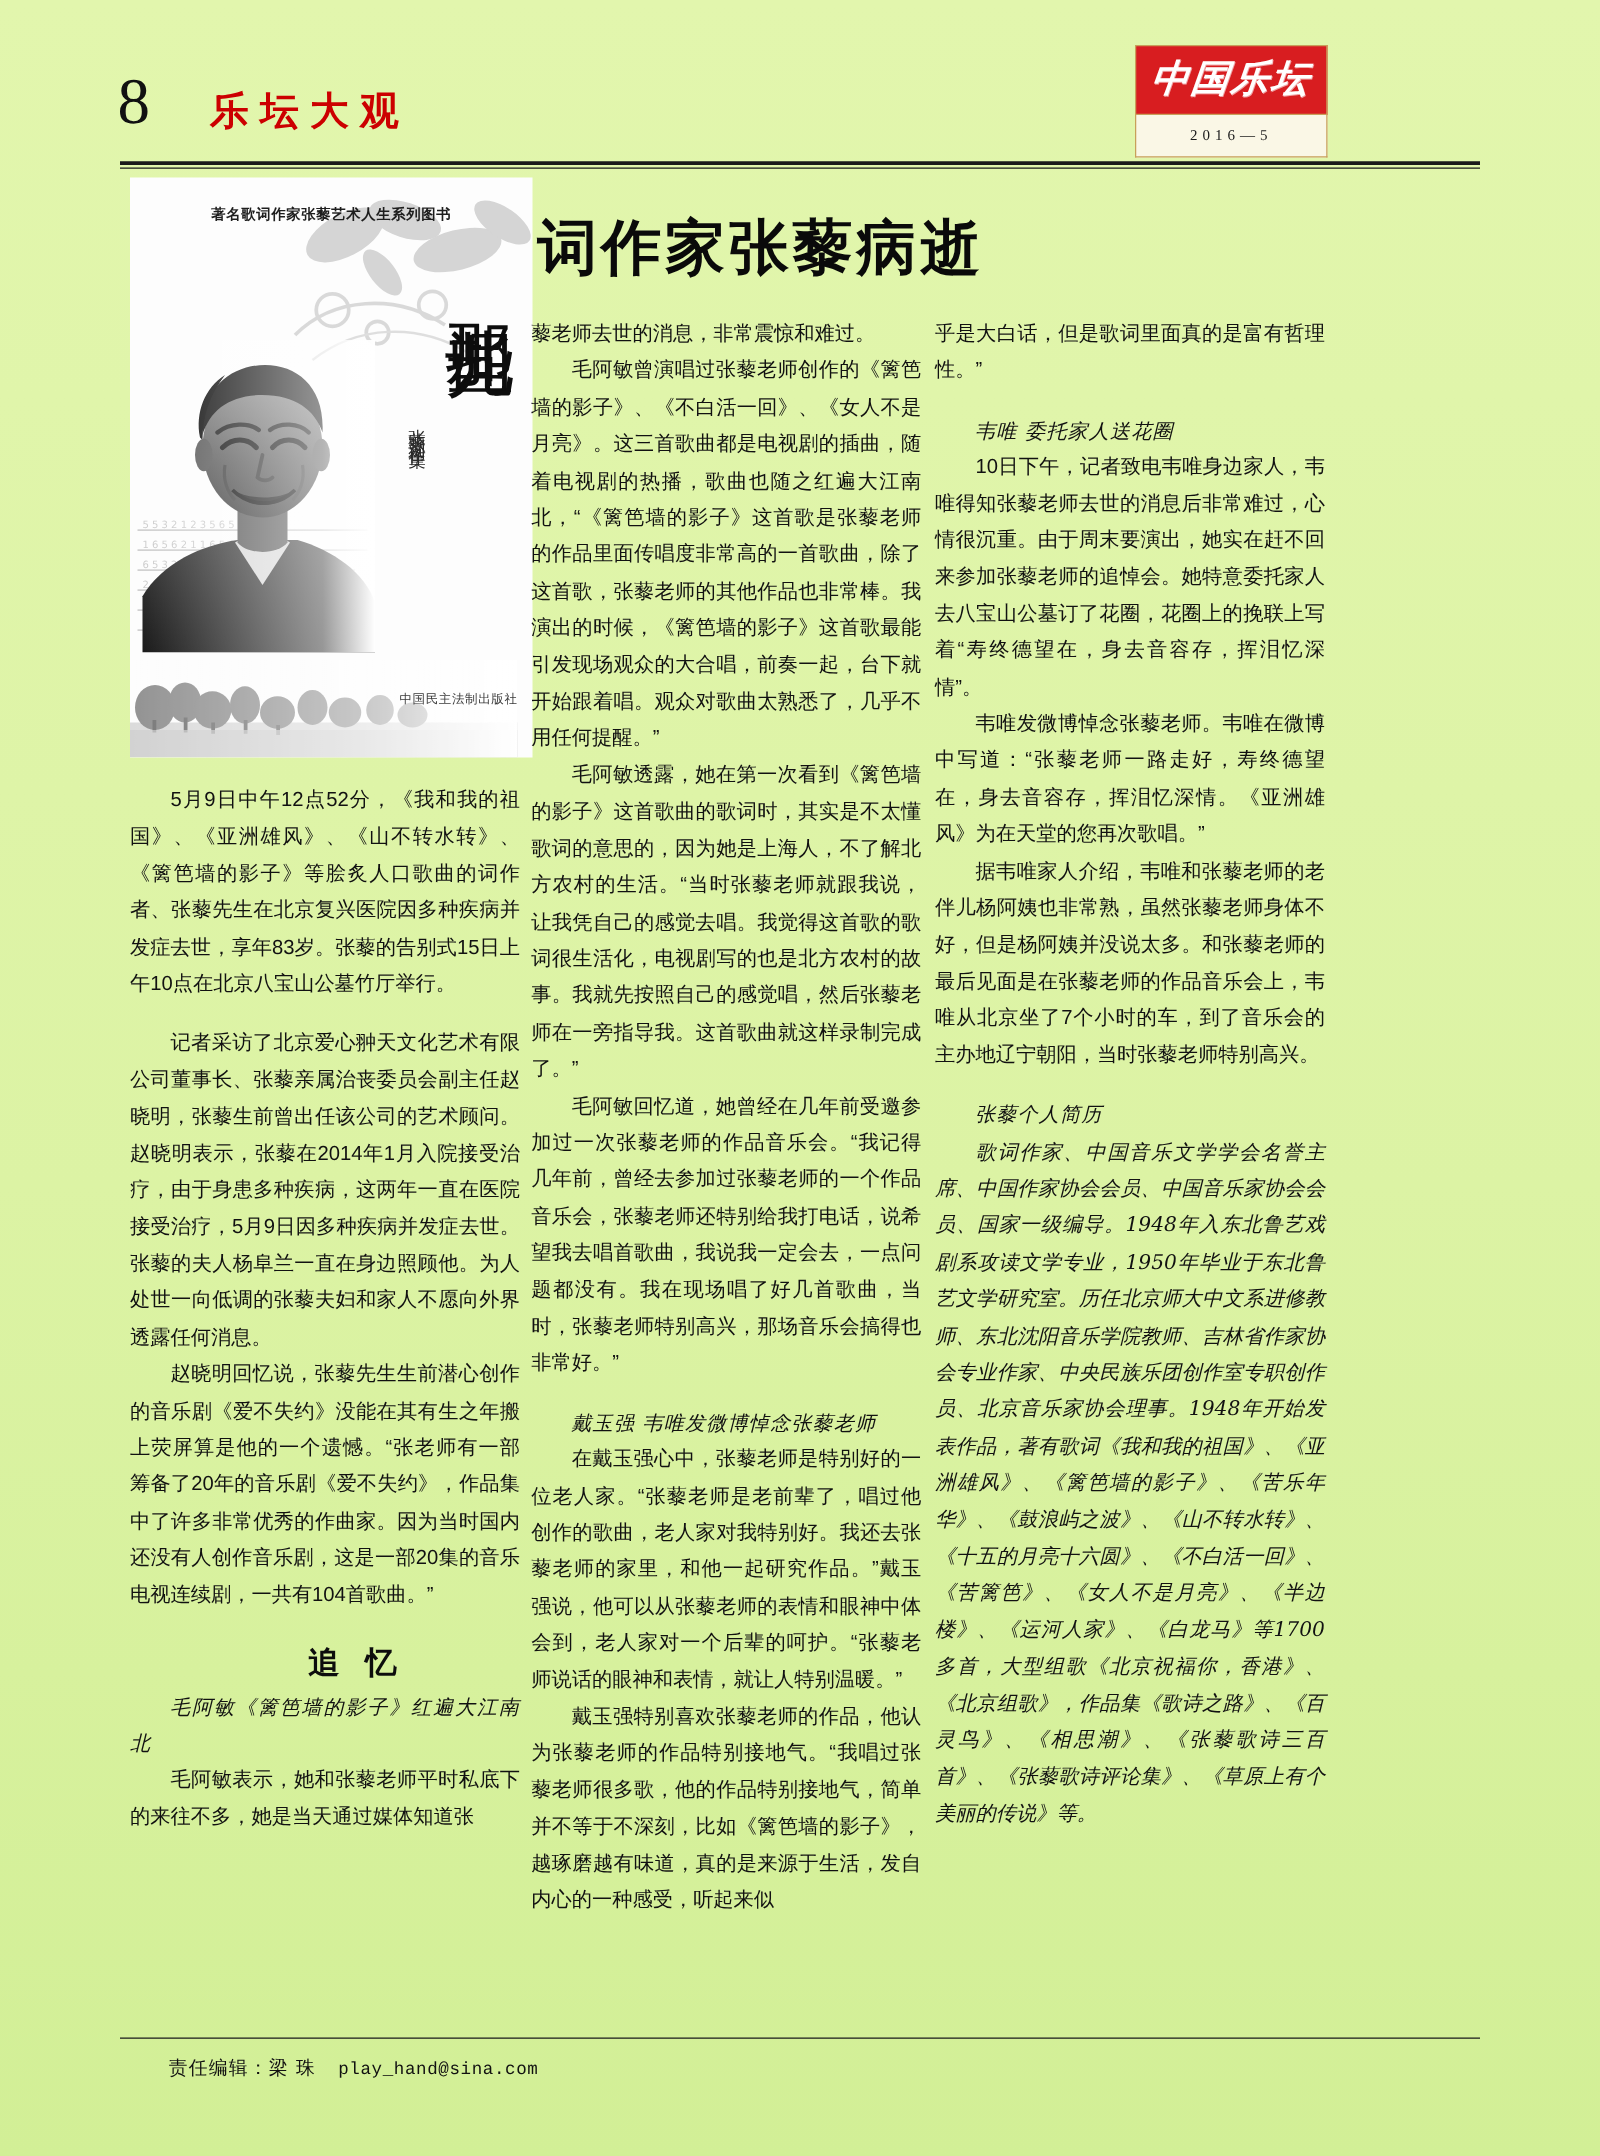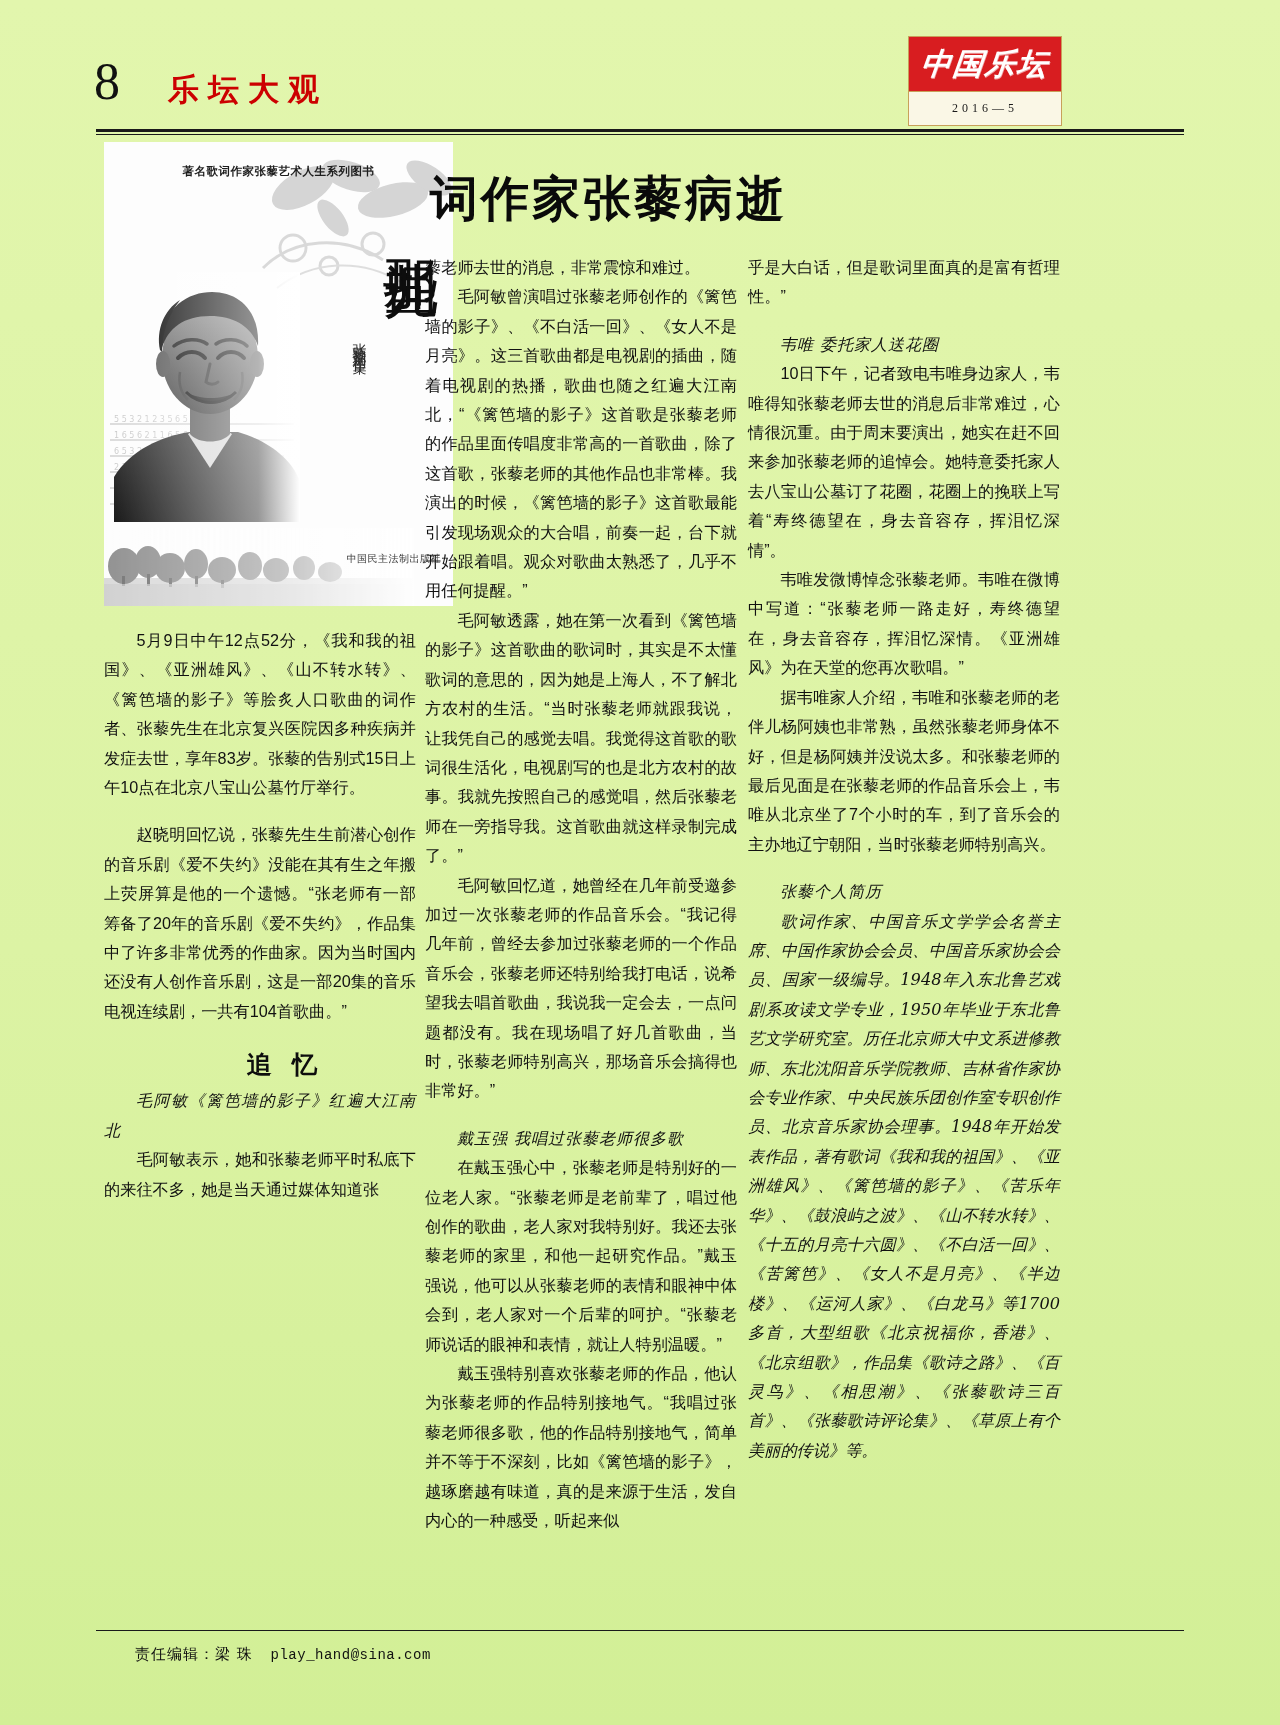--- a/index.html
+++ b/index.html
@@ -102,21 +102,20 @@
   }
 
   
   .book-cover {
     position: absolute;
     left: 104px; top: 142px;
     width: 322px;
     height: 464px;
     background: #fdfdfd;
     overflow: hidden;
-    padding-left: 27px;
   }
   .bc-bg-flower {
     position: absolute;
     right: -10px; top: 6px;
     width: 230px;
     height: 160px;
     opacity: 0.30;
   }
   .bc-series {
     position: absolute;
@@ -406,34 +405,35 @@
     <div class="bc-title">那些词儿</div>
     <div class="bc-subtitle">张藜歌词创作集</div>
     <div class="bc-publisher">中国民主法制出版社</div>
   </div>
 
   <div class="article-title">词作家张藜病逝</div>
 
   <div class="col" id="col1">
     <p>5月9日中午12点52分，《我和我的祖国》、《亚洲雄风》、《山不转水转》、《篱笆墙的影子》等脍炙人口歌曲的词作者、张藜先生在北京复兴医院因多种疾病并发症去世，享年83岁。张藜的告别式15日上午10点在北京八宝山公墓竹厅举行。</p>
     <div class="spacer"></div>
+    <p>记者采访了北京爱心翀天文化艺术有限公司董事长、张藜亲属治丧委员会副主任赵晓明，张藜生前曾出任该公司的艺术顾问。赵晓明表示，张藜在2014年1月入院接受治疗，由于身患多种疾病，这两年一直在医院接受治疗，5月9日因多种疾病并发症去世。张藜的夫人杨阜兰一直在身边照顾他。为人处世一向低调的张藜夫妇和家人不愿向外界透露任何消息。</p>
     <p>赵晓明回忆说，张藜先生生前潜心创作的音乐剧《爱不失约》没能在其有生之年搬上荧屏算是他的一个遗憾。“张老师有一部筹备了20年的音乐剧《爱不失约》，作品集中了许多非常优秀的作曲家。因为当时国内还没有人创作音乐剧，这是一部20集的音乐电视连续剧，一共有104首歌曲。”</p>
     <div class="spacer"></div>
     <p class="bigheading">追 忆</p>
     <p class="subhead">毛阿敏《篱笆墙的影子》红遍大江南北</p>
     <p>毛阿敏表示，她和张藜老师平时私底下的来往不多，她是当天通过媒体知道张</p>
   </div>
 
   <div class="col" id="col2">
     <p style="text-indent:0">藜老师去世的消息，非常震惊和难过。</p>
     <p>毛阿敏曾演唱过张藜老师创作的《篱笆墙的影子》、《不白活一回》、《女人不是月亮》。这三首歌曲都是电视剧的插曲，随着电视剧的热播，歌曲也随之红遍大江南北，“《篱笆墙的影子》这首歌是张藜老师的作品里面传唱度非常高的一首歌曲，除了这首歌，张藜老师的其他作品也非常棒。我演出的时候，《篱笆墙的影子》这首歌最能引发现场观众的大合唱，前奏一起，台下就开始跟着唱。观众对歌曲太熟悉了，几乎不用任何提醒。”</p>
     <p>毛阿敏透露，她在第一次看到《篱笆墙的影子》这首歌曲的歌词时，其实是不太懂歌词的意思的，因为她是上海人，不了解北方农村的生活。“当时张藜老师就跟我说，让我凭自己的感觉去唱。我觉得这首歌的歌词很生活化，电视剧写的也是北方农村的故事。我就先按照自己的感觉唱，然后张藜老师在一旁指导我。这首歌曲就这样录制完成了。”</p>
     <p>毛阿敏回忆道，她曾经在几年前受邀参加过一次张藜老师的作品音乐会。“我记得几年前，曾经去参加过张藜老师的一个作品音乐会，张藜老师还特别给我打电话，说希望我去唱首歌曲，我说我一定会去，一点问题都没有。我在现场唱了好几首歌曲，当时，张藜老师特别高兴，那场音乐会搞得也非常好。”</p>
     <div class="spacer"></div>
-    <p class="subhead">戴玉强 我唱过张藜老师很多歌</p>
+    <p class="subhead">戴玉强 韦唯发微博悼念张藜老师</p>
     <p>在戴玉强心中，张藜老师是特别好的一位老人家。“张藜老师是老前辈了，唱过他创作的歌曲，老人家对我特别好。我还去张藜老师的家里，和他一起研究作品。”戴玉强说，他可以从张藜老师的表情和眼神中体会到，老人家对一个后辈的呵护。“张藜老师说话的眼神和表情，就让人特别温暖。”</p>
     <p>戴玉强特别喜欢张藜老师的作品，他认为张藜老师的作品特别接地气。“我唱过张藜老师很多歌，他的作品特别接地气，简单并不等于不深刻，比如《篱笆墙的影子》，越琢磨越有味道，真的是来源于生活，发自内心的一种感受，听起来似</p>
   </div>
 
   <div class="col" id="col3">
     <p style="text-indent:0">乎是大白话，但是歌词里面真的是富有哲理性。”</p>
     <div class="spacer"></div>
     <p class="subhead">韦唯 委托家人送花圈</p>
     <p>10日下午，记者致电韦唯身边家人，韦唯得知张藜老师去世的消息后非常难过，心情很沉重。由于周末要演出，她实在赶不回来参加张藜老师的追悼会。她特意委托家人去八宝山公墓订了花圈，花圈上的挽联上写着“寿终德望在，身去音容存，挥泪忆深情”。</p>
     <p>韦唯发微博悼念张藜老师。韦唯在微博中写道：“张藜老师一路走好，寿终德望在，身去音容存，挥泪忆深情。《亚洲雄风》为在天堂的您再次歌唱。”</p>

